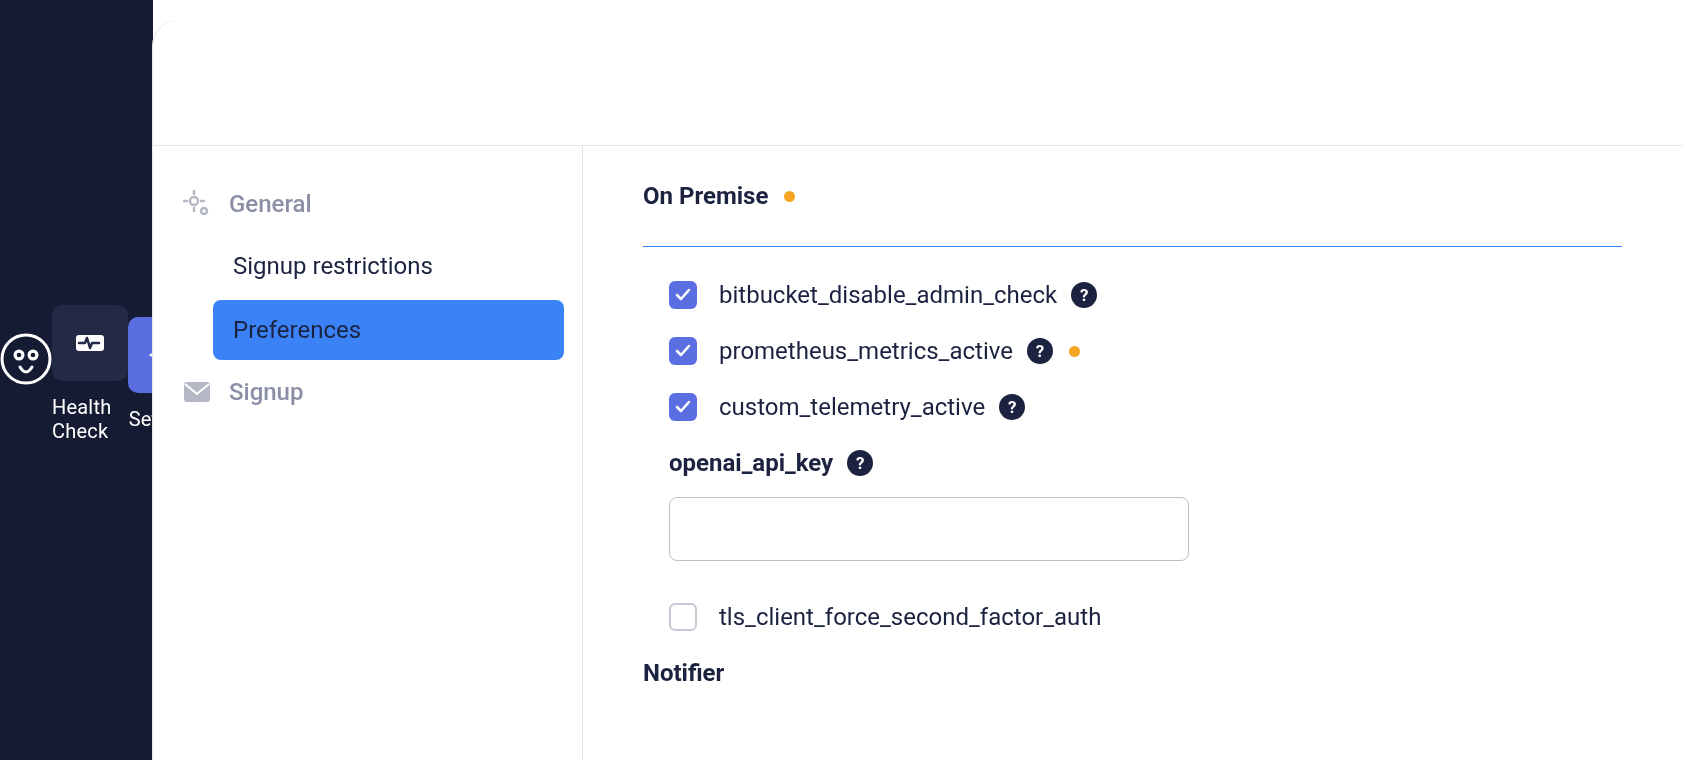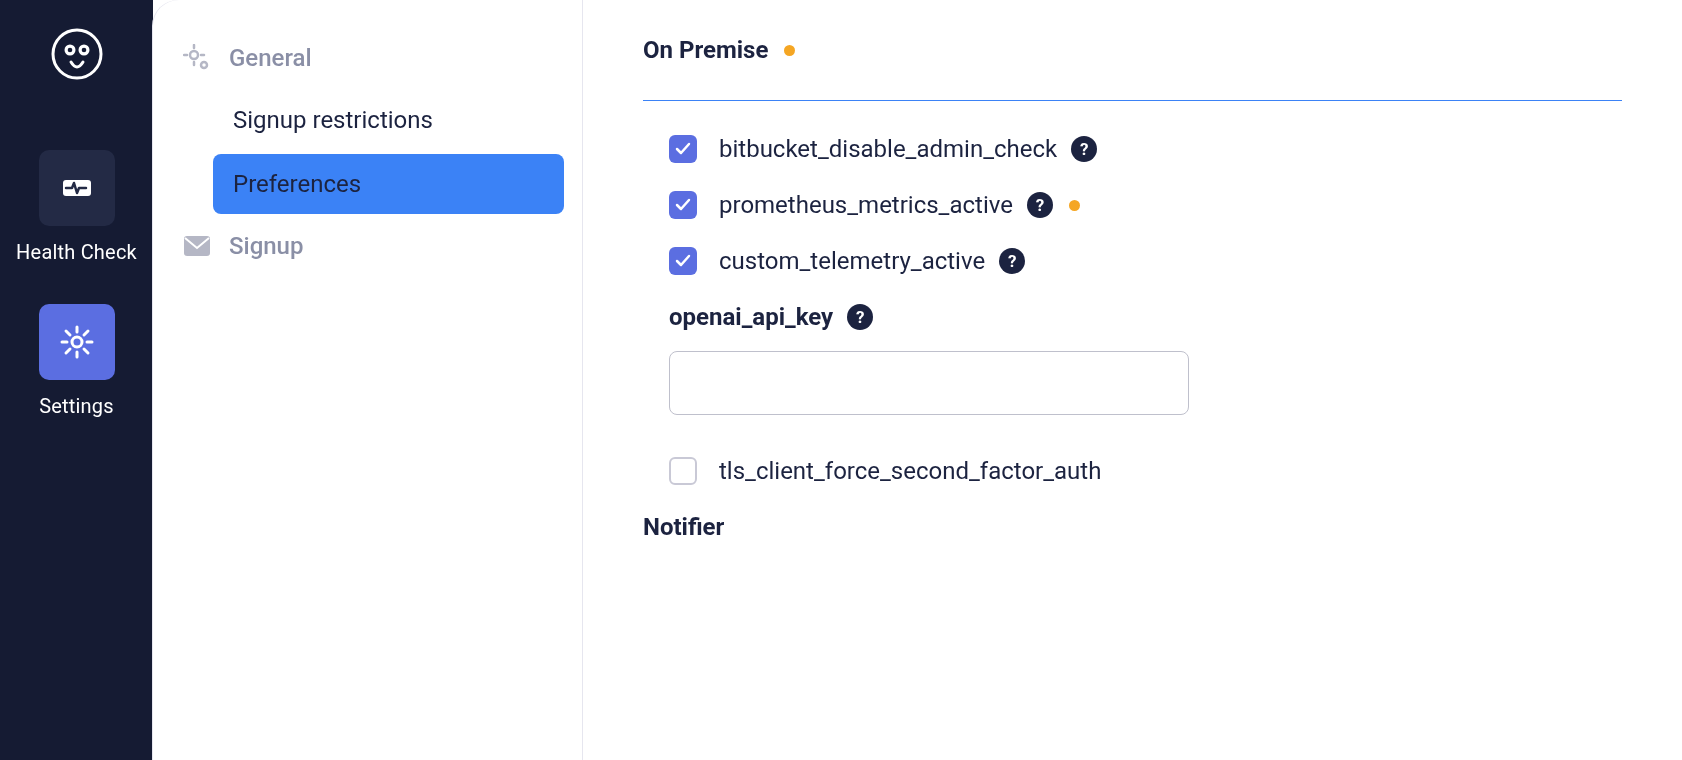--- a/index.html
+++ b/index.html
@@ -14,21 +14,20 @@
     height: 760px;
     overflow: hidden;
   }
 
   
   .rail {
     width: 153px;
     min-width: 153px;
     background: #151b33;
     display: flex;
-    flex-direction: column;
     align-items: center;
     padding-top: 28px;
   }
   .rail-logo {
     width: 52px;
     height: 52px;
     margin-bottom: 70px;
     display:flex;align-items:center;justify-content:center;
   }
   .rail-item {
@@ -52,25 +51,26 @@
   .rail-label {
     color: #ffffff;
     font-size: 20px;
     letter-spacing: 0.2px;
   }
 
   
   .main {
     flex:1;
     display:flex;
-    flex-direction:row;
+    flex-direction:column;
     border-top-left-radius: 26px;
     background:#fff;
     overflow:hidden;
     box-shadow: -1px 0 0 #e6e6ef;
+    margin-top: 20px;
   }
   .topbar {
     height: 126px;
     border-bottom: 1px solid #e6e6ef;
   }
   .content {
     flex:1;
     display:flex;
     overflow:hidden;
   }

